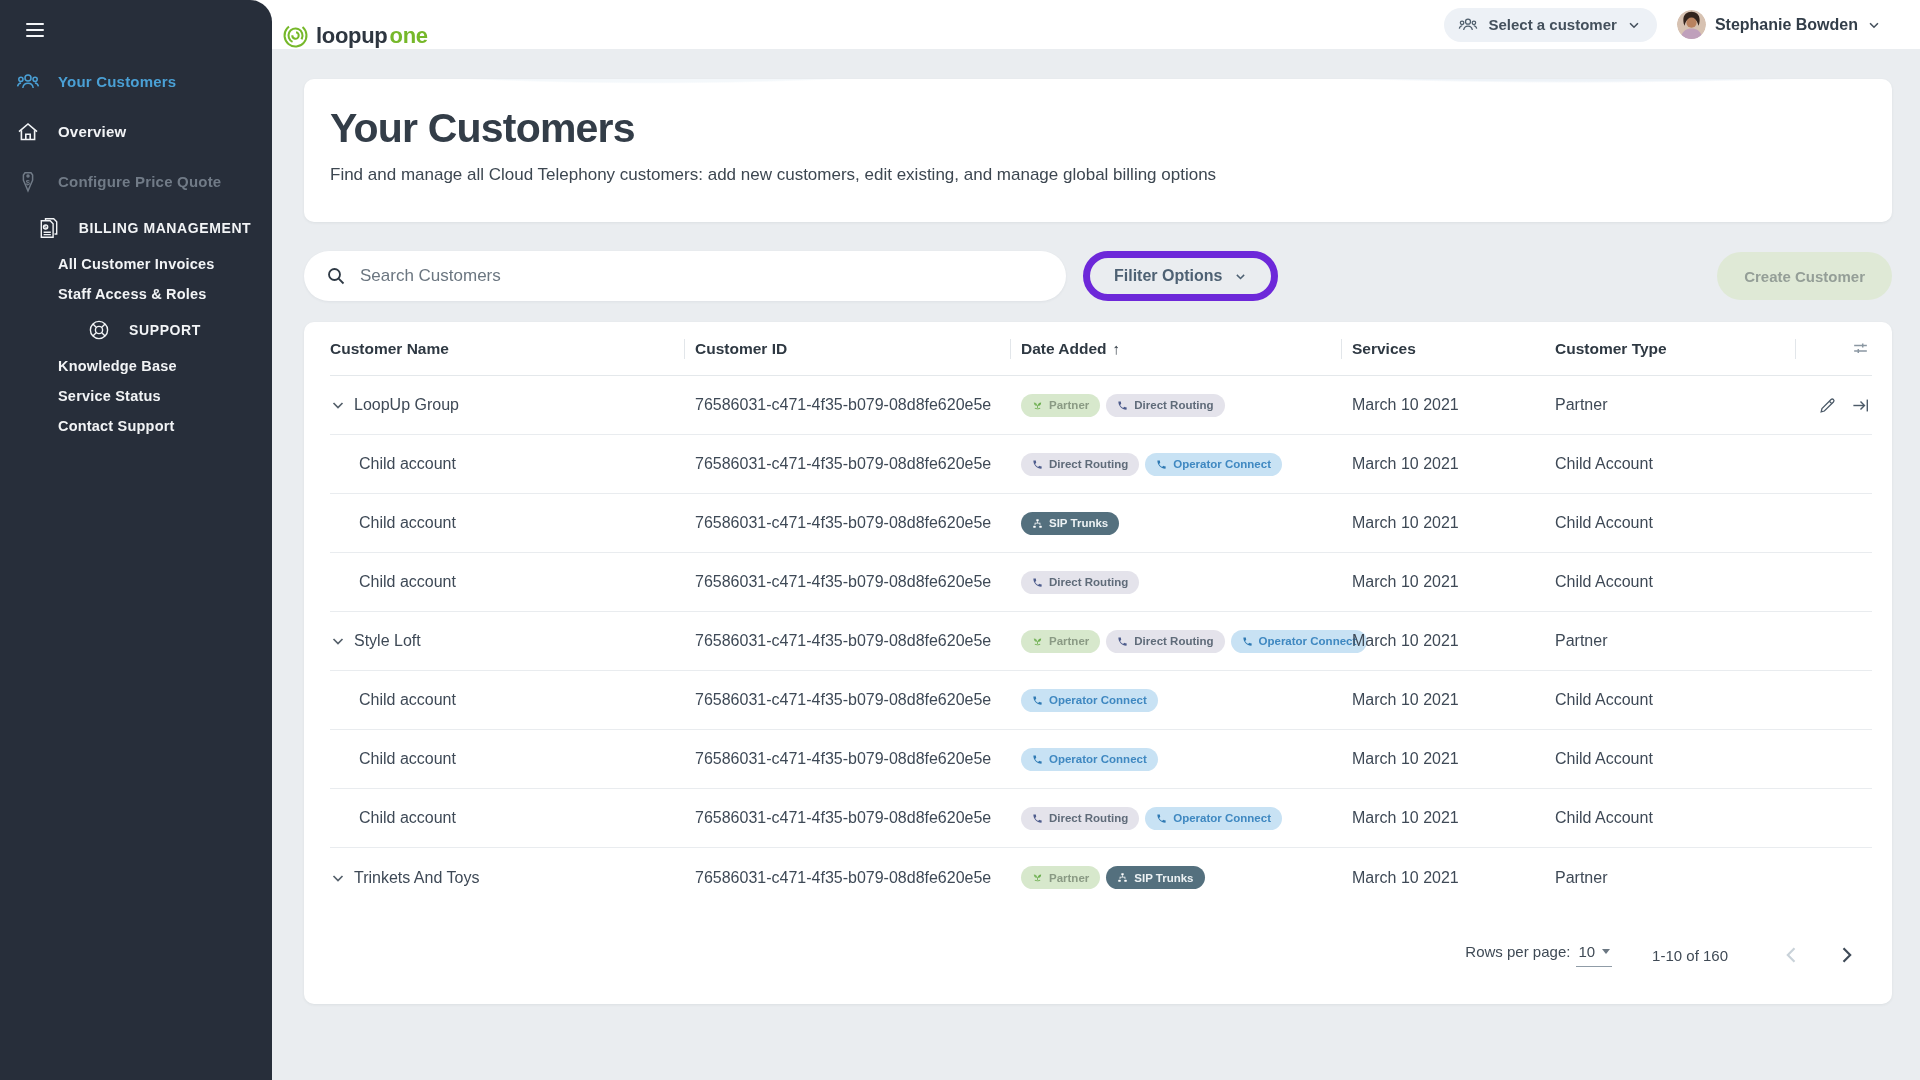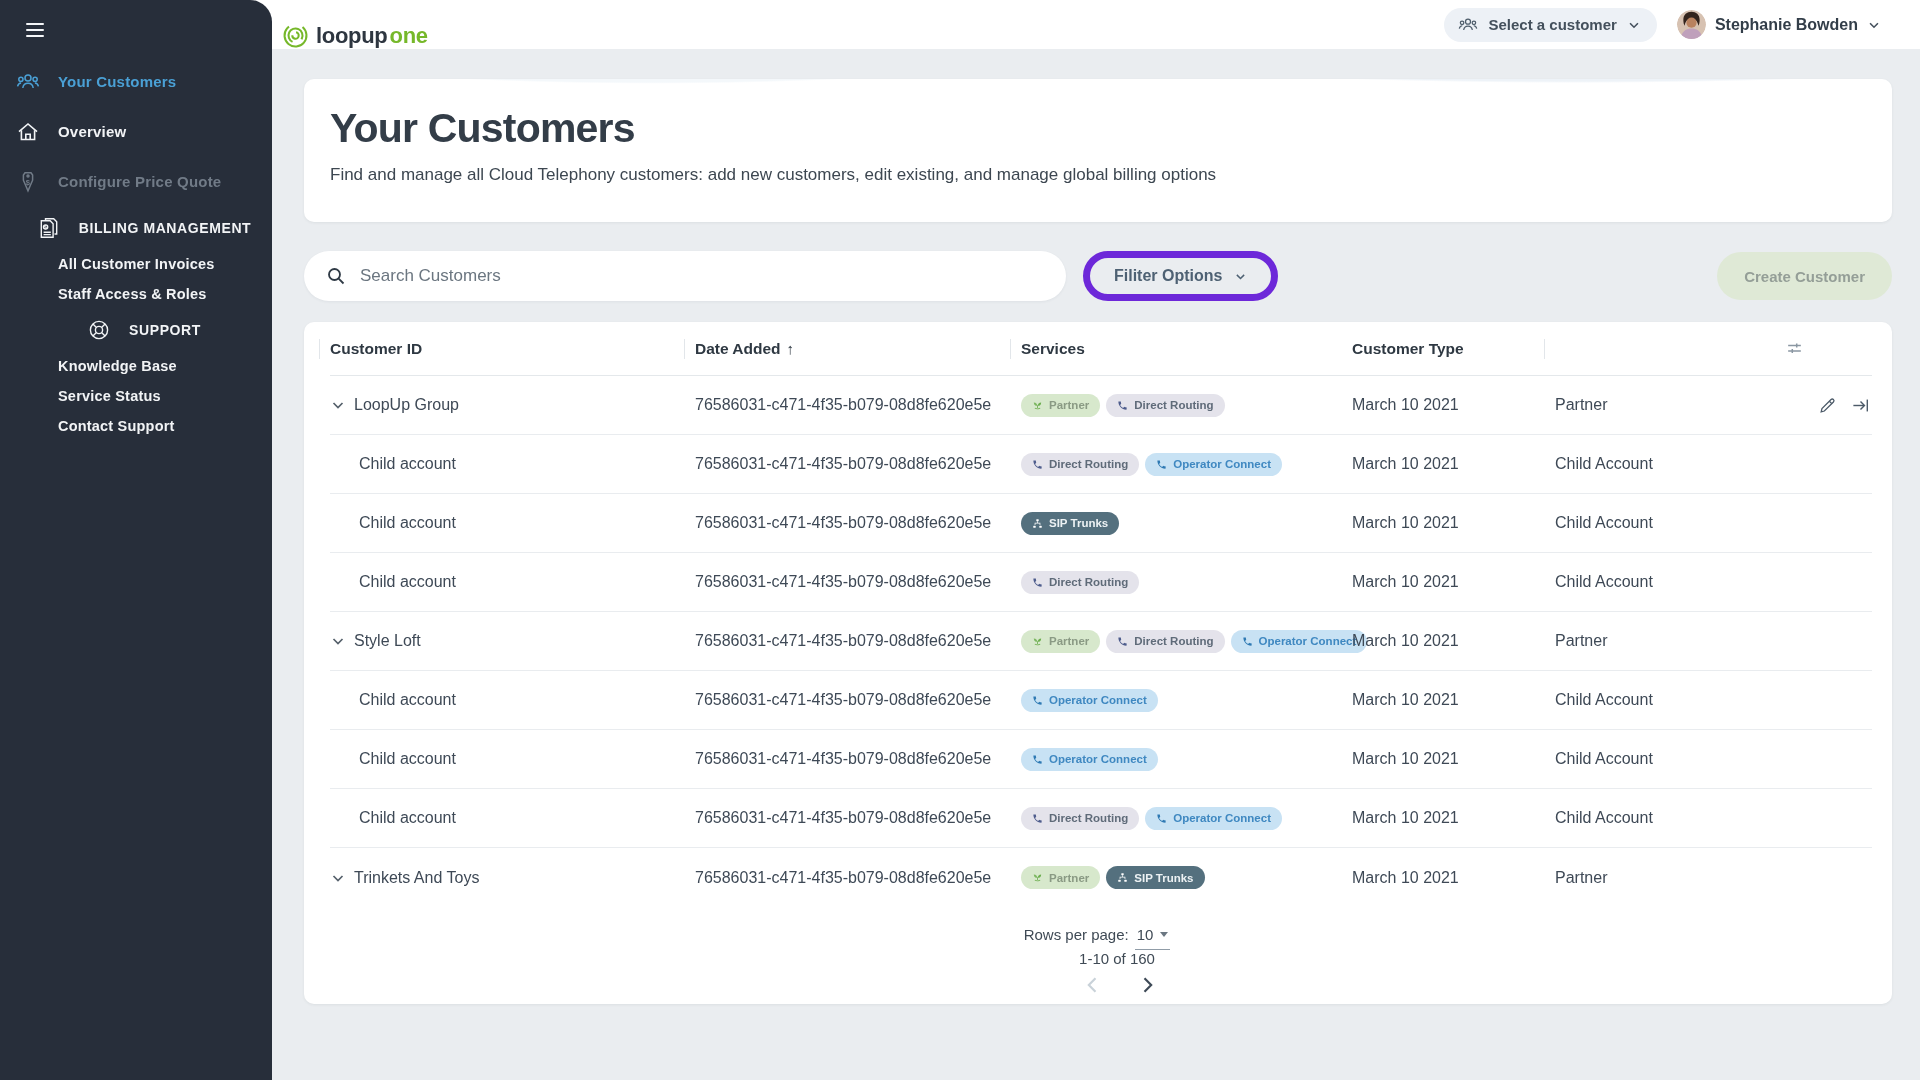--- a/index.html
+++ b/index.html
@@ -114,21 +114,21 @@
   .badge {
     display:inline-flex; align-items:center; gap:6px;
     height:23px; padding:0 11px; border-radius:12px;
     font-size:11.5px; font-weight:700; white-space:nowrap;
   }
   .badge .bicon { width:11px; height:11px; }
   .row-actions { display:flex; justify-content:flex-end; gap:10px; color:#4c5a68; }
   .row-actions button { background:none; border:none; cursor:pointer; color:inherit; padding:2px; }
 
   
-  .tfooter { height:96px; display:flex; align-items:center; justify-content:flex-end; padding-right:8px;flex-direction:column; }
+  .tfooter { height:96px; display:flex; align-items:center; justify-content:flex-end; padding-right:8px; }
   .rpp { display:flex; align-items:baseline; gap:6px; font-size:15px; color:#3f4a55; }
   .rpp-select {
     background:none; border:none; border-bottom:1.5px solid #909ca7; cursor:pointer;
     font-family:inherit; font-size:15px; color:#3f4a55;
     display:inline-flex; align-items:center; gap:7px; padding:0 2px 6px 2px;
   }
   .rpp-select .caret { width:0; height:0; border-left:4px solid transparent; border-right:4px solid transparent; border-top:5px solid #6b7782; }
   .range { margin-left:40px; font-size:15px; color:#3f4a55; }
   .pager { display:flex; align-items:center; margin-left:28px; }
   .page-btn { background:none; border:none; padding:8px; cursor:pointer; margin-left:18px; }
@@ -292,20 +292,23 @@
         <svg width="13" height="13" viewBox="0 0 16 16" fill="none" stroke="currentColor" stroke-width="1.8">
             <path d="M3.5 6l4.5 4.5L12.5 6"></path>
           </svg>
       </span>
     </button>
     <button class="create-btn" aria-disabled="true">Create Customer</button>
   </section>
 
   <section class="card table-card">
     <div class="tgrid thead">
+      <div class="th">
+          <span>Customer Name</span>
+        </div>
       <div class="th divided">
           <span>Customer ID</span>
         </div>
       <div class="th divided">
           <span>Date Added</span>
           <span class="sort">↑</span>
         </div>
       <div class="th divided">
           <span>Services</span>
         </div>

